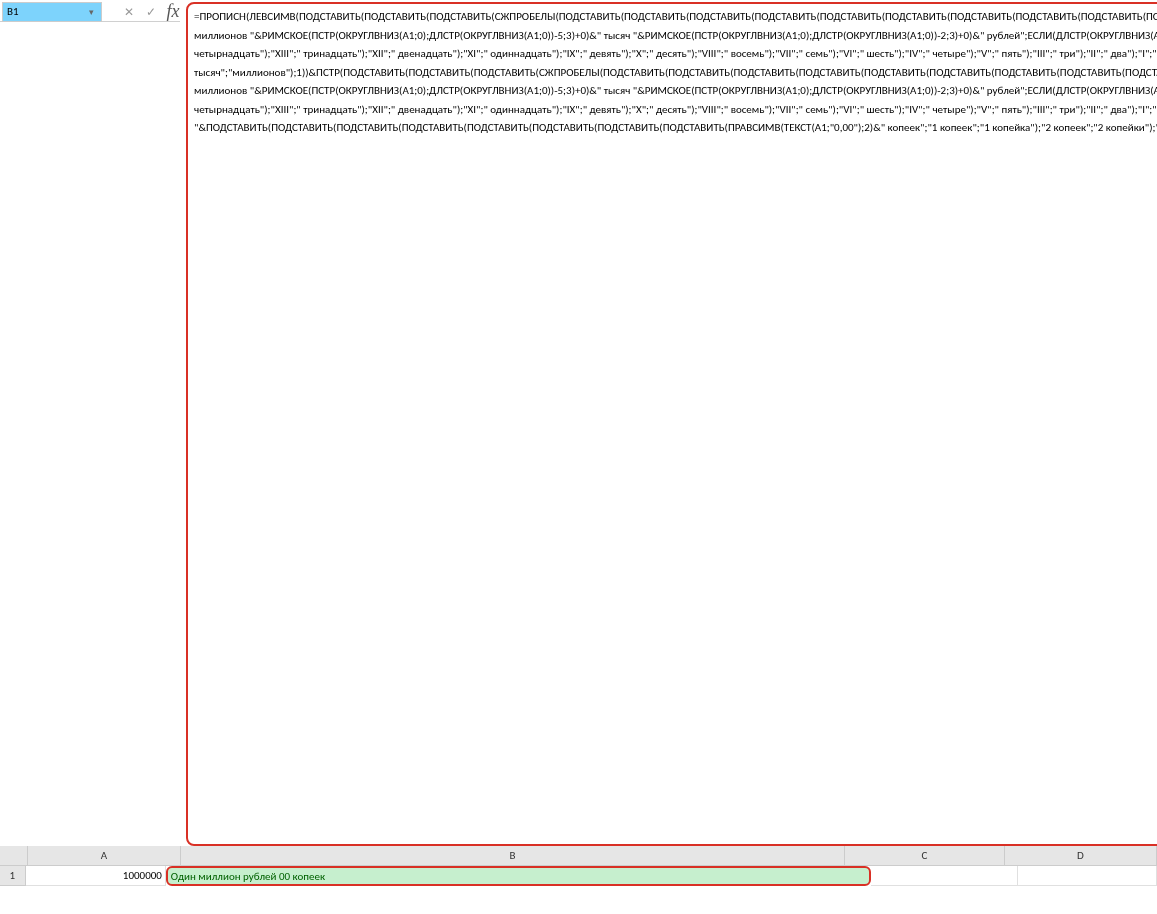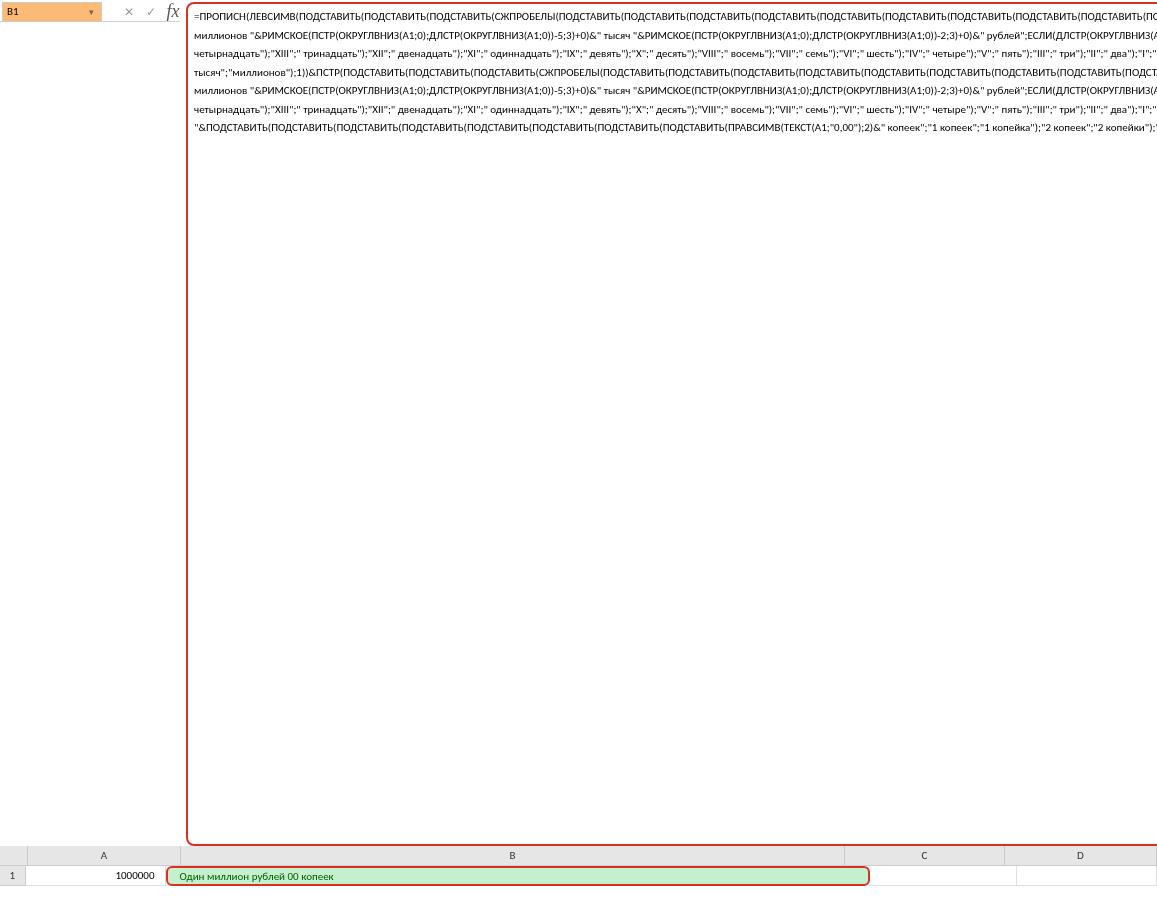--- a/index.html
+++ b/index.html
@@ -18,21 +18,21 @@
     .name-box-area {
       display: flex;
       align-items: center;
       height: 22px;
       border-bottom: 1px solid #d0d0d0;
     }
     .name-box {
       width: 100px;
       height: 20px;
       border: 1px solid #ccc;
-      background: #fdba74;
+      background: #7dd3fc;
       display: flex;
       align-items: center;
       padding: 0 4px;
       font-size: 11px;
       margin-left: 2px;
       margin-top: 2px;
       gap: 32px;
     }
     .name-box-text {
       flex: 1;
@@ -130,21 +130,21 @@
       border-bottom: 1px solid #ccc;
       display: flex;
       align-items: center;
       justify-content: center;
       font-size: 11px;
       color: #333;
     }
     .cell {
       border-right: 1px solid #e0e0e0;
       border-bottom: 1px solid #e0e0e0;
-      padding: 0 11px;
+      padding: 0 3px;
       display: flex;
       align-items: center;
       font-size: 11px;
       overflow: hidden;
       white-space: nowrap;
     }
     .cell-a1 {
       width: 153px;
       justify-content: flex-end;
     }

